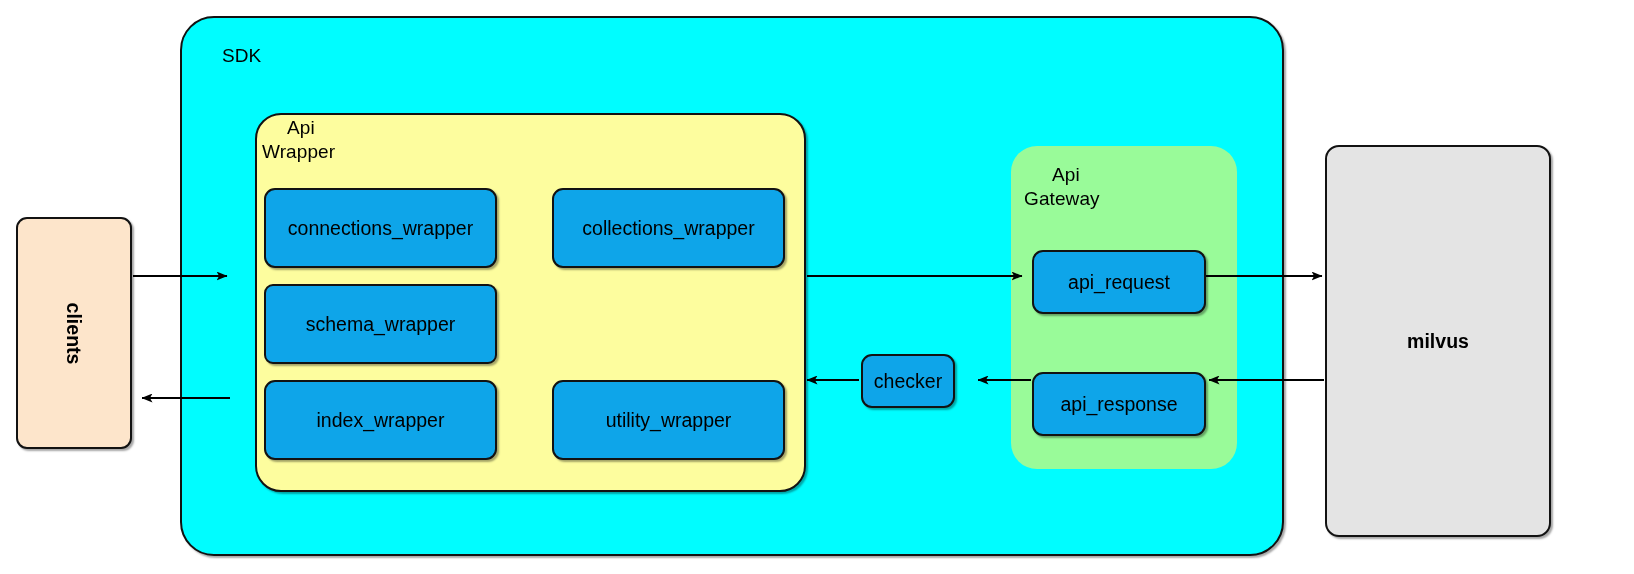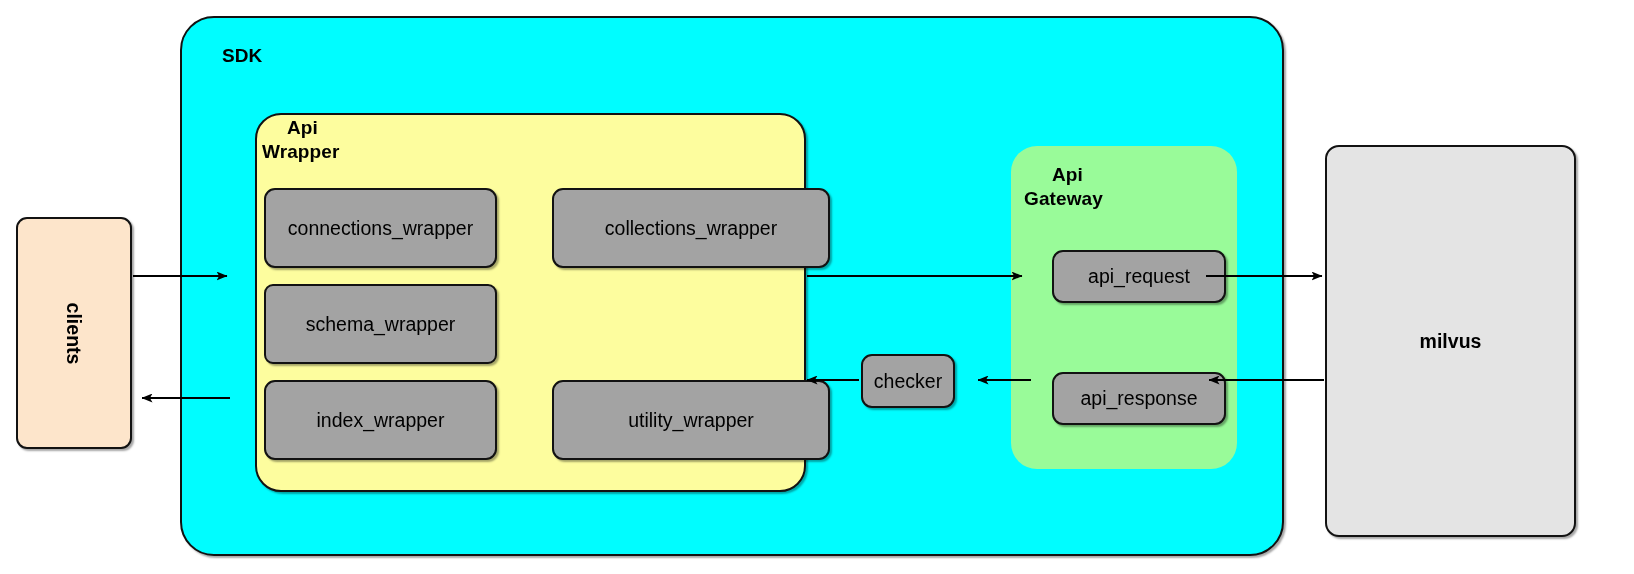--- a/index.html
+++ b/index.html
@@ -50,56 +50,56 @@
     height: 323px;
     background: #99FB99;
     border-radius: 26px;
     border: none;
     box-shadow: none;
   }
 
   
   .container-title {
     position: absolute;
-    font-weight: bold;
+    font-weight: normal;
     font-size: 19px;
     color: #000000;
     line-height: 1.28;
     white-space: pre-line;
     letter-spacing: 0.1px;
   }
   .title-sdk   { left: 222px; top: 44px;  }
   .title-wrapper { left: 262px; top: 116px; text-indent: 25px; }
   .title-gateway { left: 1024px; top: 163px; text-indent: 28px; }
 
   
   .node {
     position: absolute;
     box-sizing: border-box;
-    background: #a3a3a3;
+    background: #0ea5e9;
     border: 2px solid #121212;
     border-radius: 11px;
     box-shadow: 2px 2px 2px rgba(0,0,0,0.35);
     display: flex;
     align-items: center;
     justify-content: center;
     font-size: 19.5px;
     color: #000000;
     text-align: center;
   }
 
   
   .w-c0 { left: 264px; width: 233px; }
-  .w-c1 { left: 552px; width: 278px; }
+  .w-c1 { left: 552px; width: 233px; }
   .w-r0 { top: 188px;  height: 80px; }
   .w-r1 { top: 284px;  height: 80px; border-radius: 9px; }
   .w-r2 { top: 380px;  height: 80px; }
 
   
-  .g-node { left: 1032px; width: 174px; height: 53px; margin-left: 20px; }
+  .g-node { left: 1032px; width: 174px; height: 64px; }
   .g-r0 { top: 250px; }
   .g-r1 { top: 372px; }
 
   
   .node-checker {
     left: 861px;
     top: 354px;
     width: 94px;
     height: 54px;
   }
@@ -124,21 +124,21 @@
     font-weight: bold;
     font-size: 19.5px;
     color: #000;
     transform: rotate(90deg);
     white-space: nowrap;
   }
   .node-milvus {
     position: absolute;
     left: 1325px;
     top: 145px;
-    width: 251px;
+    width: 226px;
     height: 392px;
     box-sizing: border-box;
     background: #E4E4E4;
     border: 2px solid #121212;
     border-radius: 14px;
     box-shadow: 2px 2px 2px rgba(0,0,0,0.35);
     display: flex;
     align-items: center;
     justify-content: center;
     font-weight: bold;

